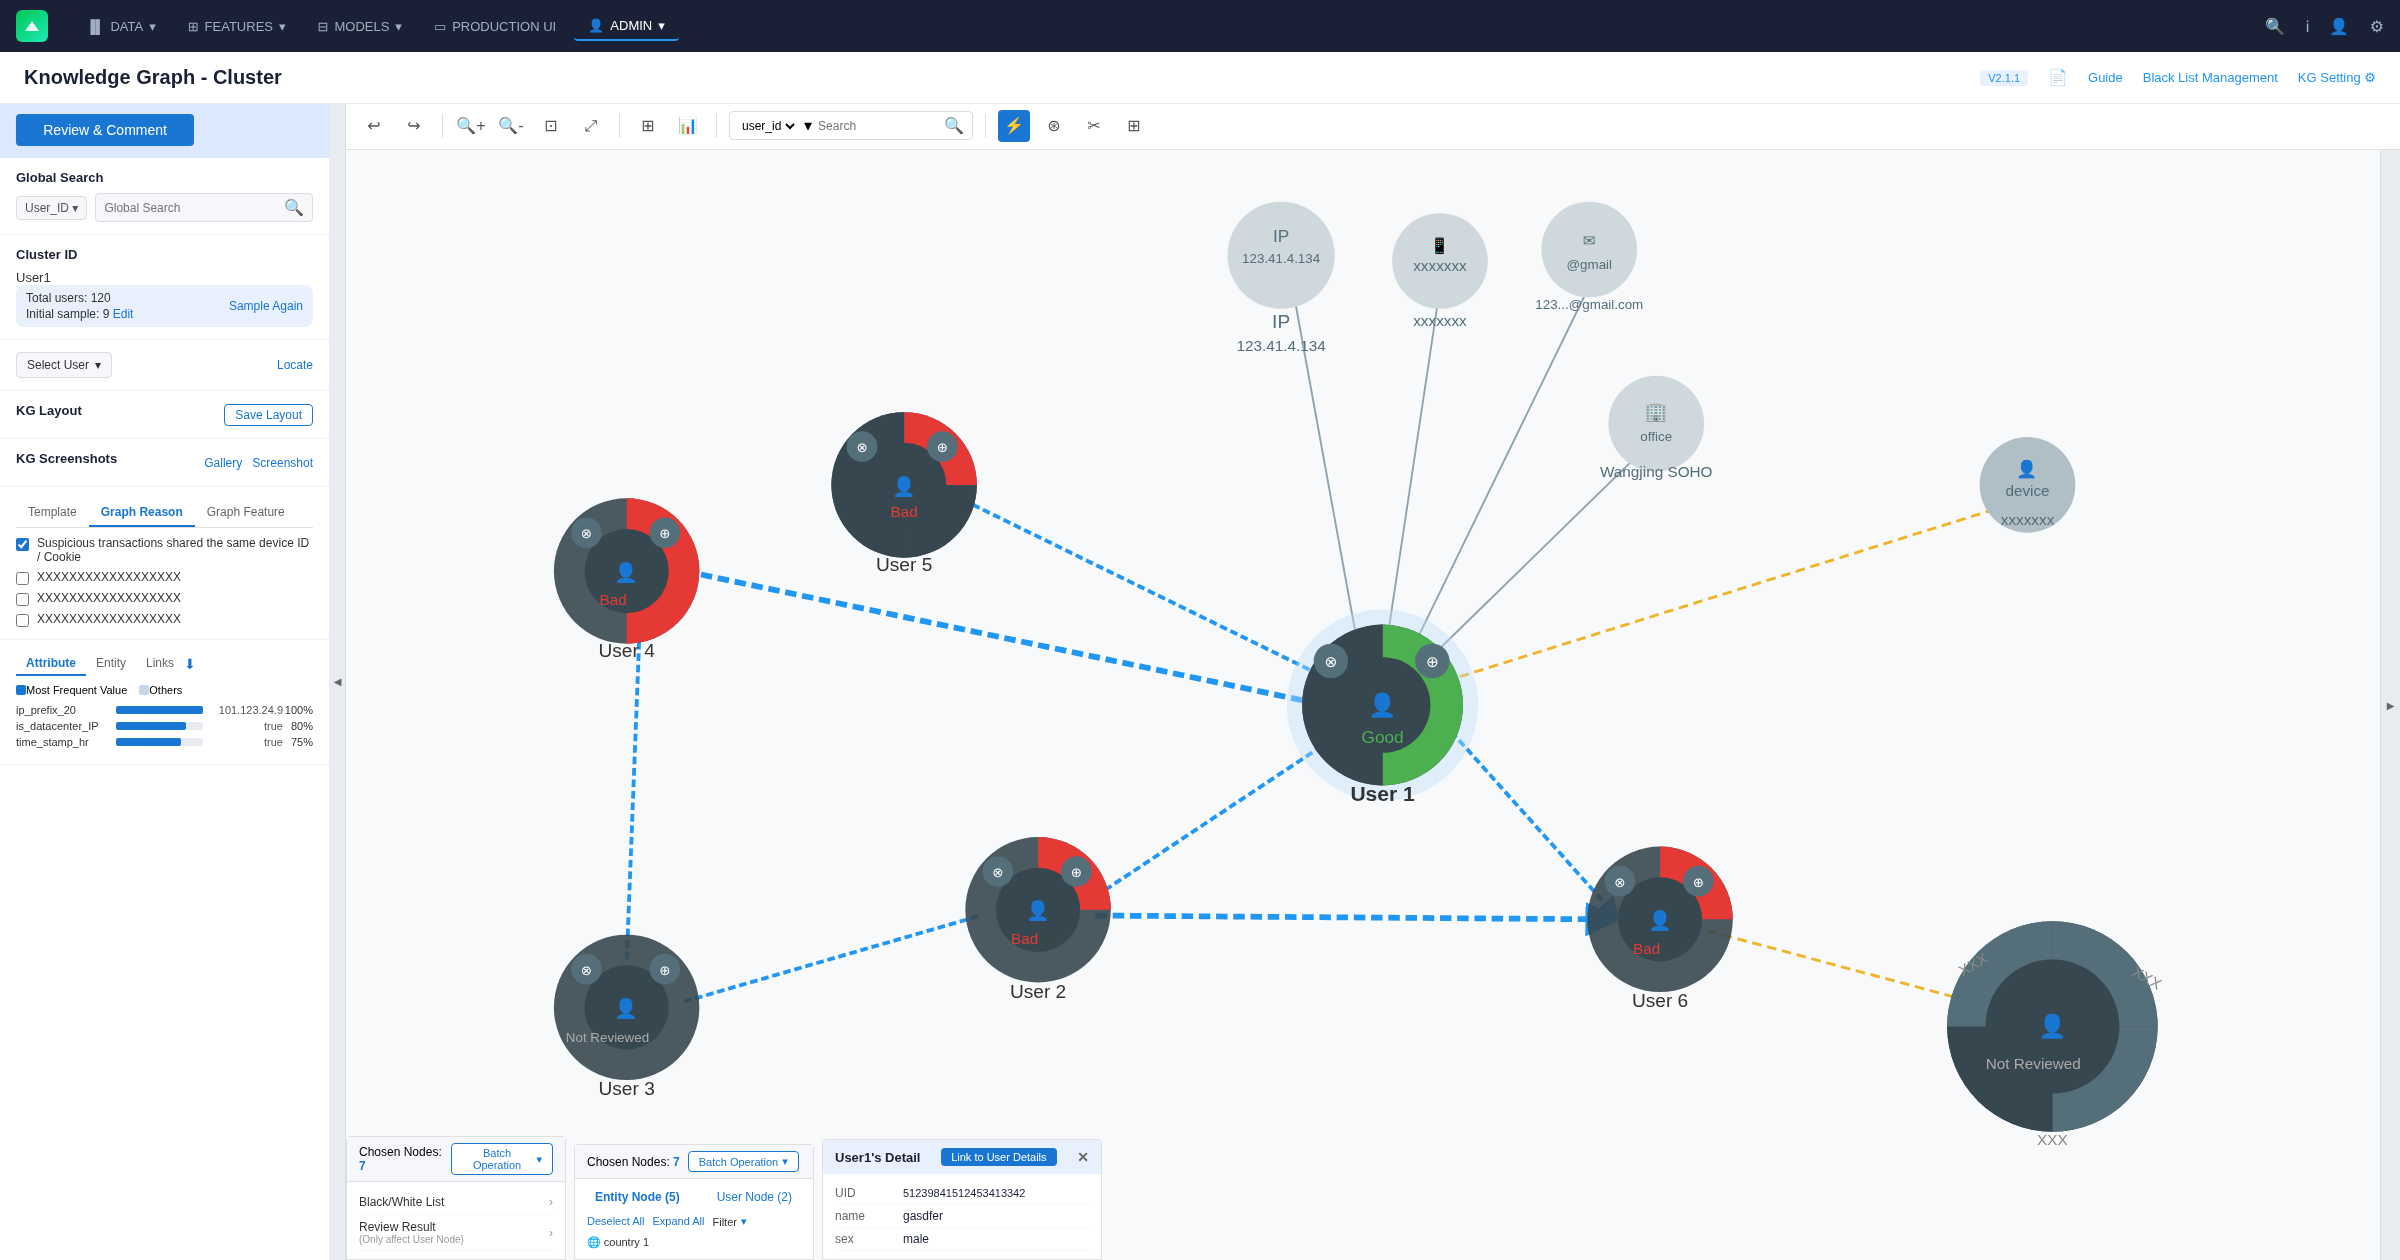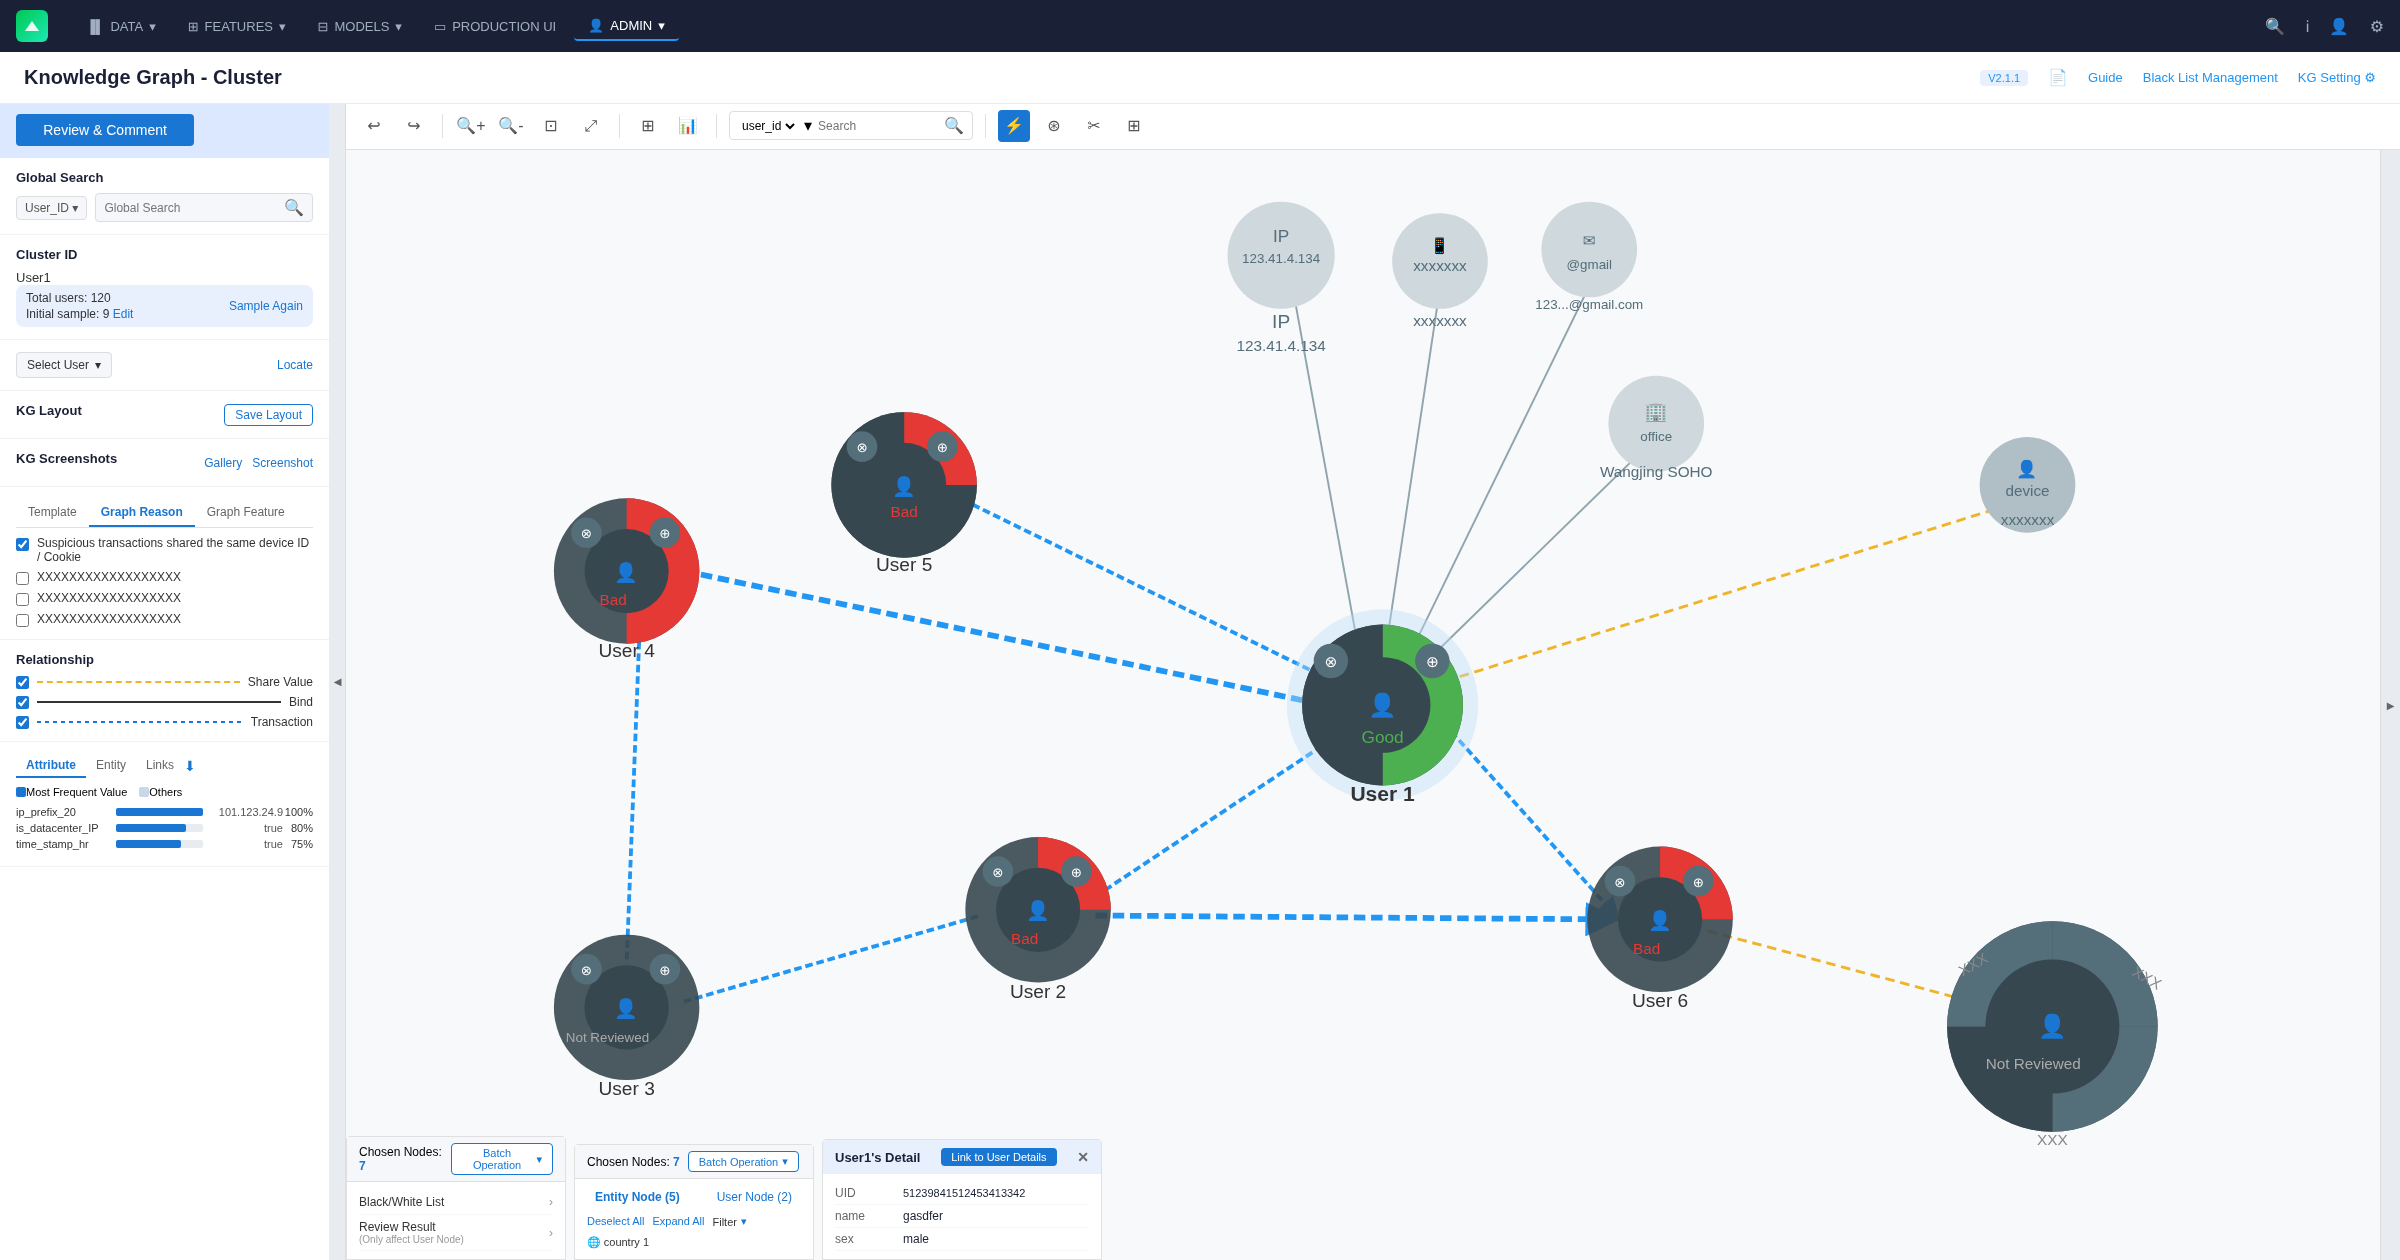--- a/index.html
+++ b/index.html
@@ -438,40 +438,20 @@
           <input type="checkbox" style="">
           <span>XXXXXXXXXXXXXXXXXX</span>
         </div>
         <div class="checkbox-item">
           <input type="checkbox" style="">
           <span>XXXXXXXXXXXXXXXXXX</span>
         </div>
       </div>
     </div>
 
-    <div class="panel-section">
-      <div class="section-title">Relationship</div>
-      <div class="rel-list">
-        <div class="rel-item">
-          <input type="checkbox" checked="" style="">
-          <div class="rel-line dashed"></div>
-          <span class="rel-label">Share Value</span>
-        </div>
-        <div class="rel-item">
-          <input type="checkbox" checked="" style="">
-          <div class="rel-line solid"></div>
-          <span class="rel-label">Bind</span>
-        </div>
-        <div class="rel-item">
-          <input type="checkbox" checked="" style="">
-          <div class="rel-line dotted"></div>
-          <span class="rel-label">Transaction</span>
-        </div>
-      </div>
-    </div>
 
     <div class="panel-section">
       <div class="attr-tab-row">
         <div class="attr-tabs">
           <div class="attr-tab active">Attribute</div>
           <div class="attr-tab">Entity</div>
           <div class="attr-tab">Links</div>
         </div>
         <span class="attr-download">⬇</span>
       </div>

